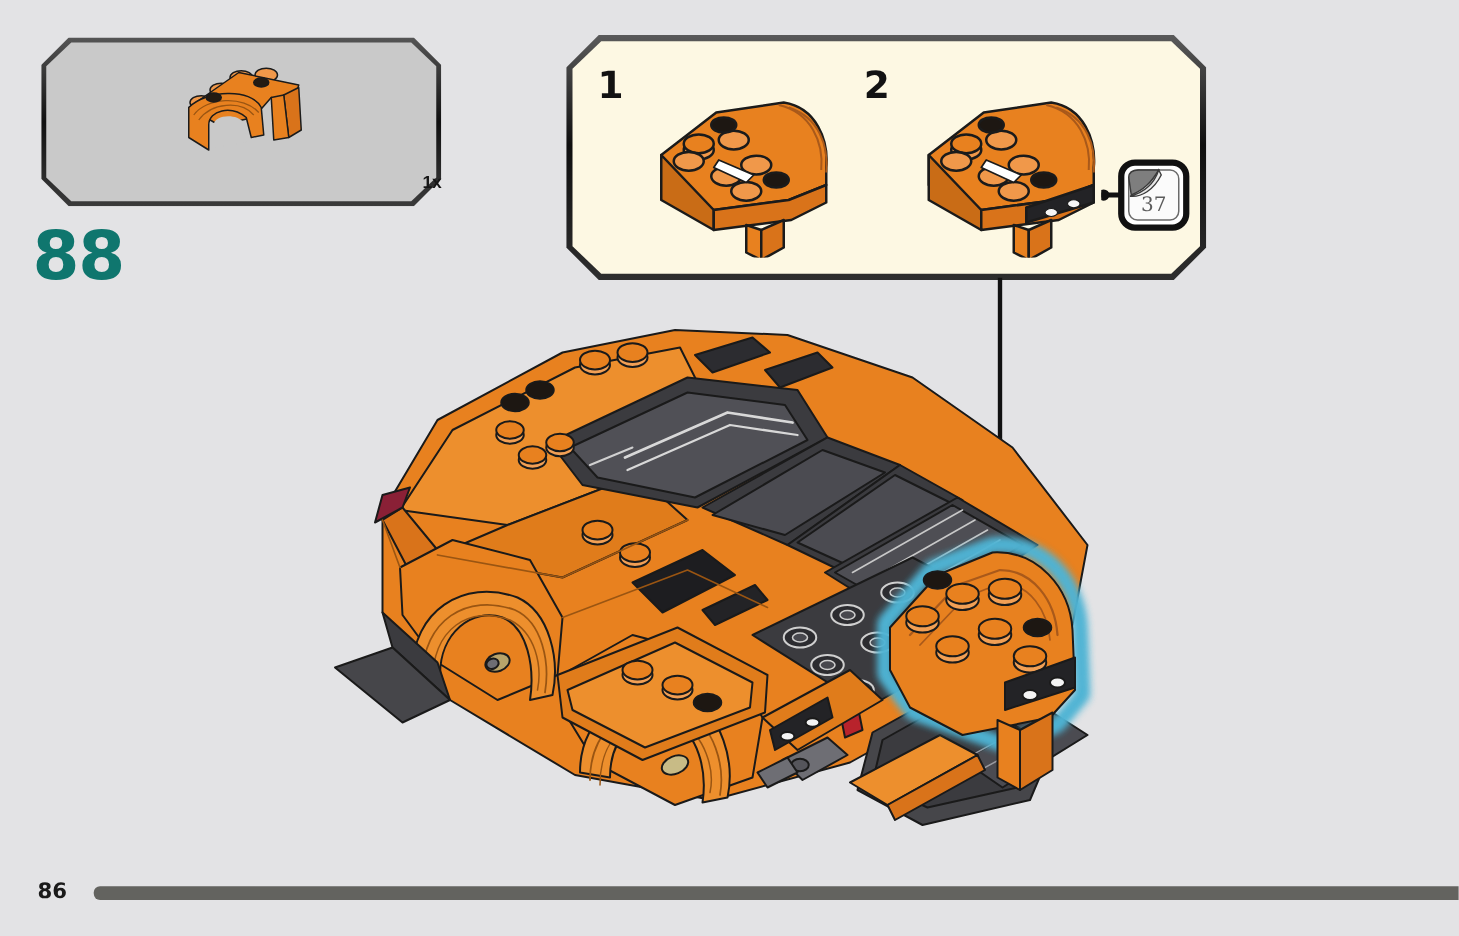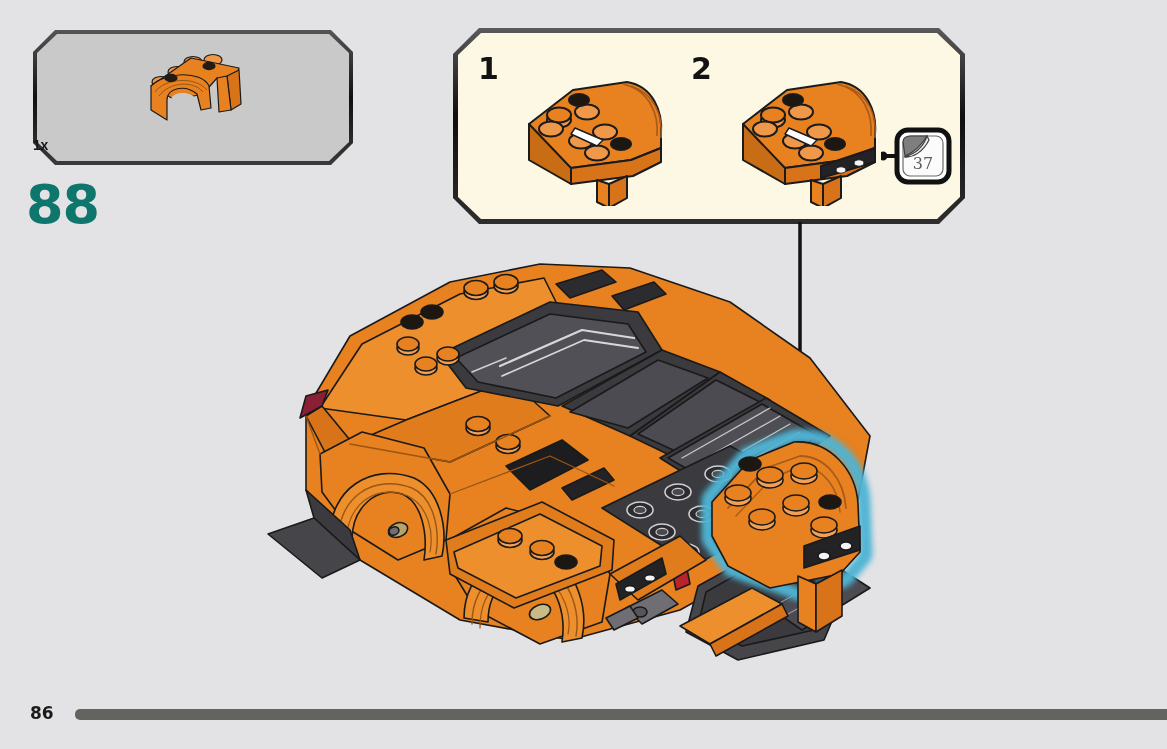--- a/index.html
+++ b/index.html
@@ -22,21 +22,21 @@
   }
   .octo-shape {
     position: absolute;
     inset: 0;
     width: 100%; height: 100%;
   }
   #parts-count {
     position: absolute;
     left: 0; right: 0;
     bottom: 12px;
-    text-align: left;
+    text-align: right;
     font-size: 14px;
     font-weight: bold;
     color: #161616;
     letter-spacing: -0.3px;
   }
 
   
   #step-number {
     position: absolute;
     left: 26px; top: 178px;

